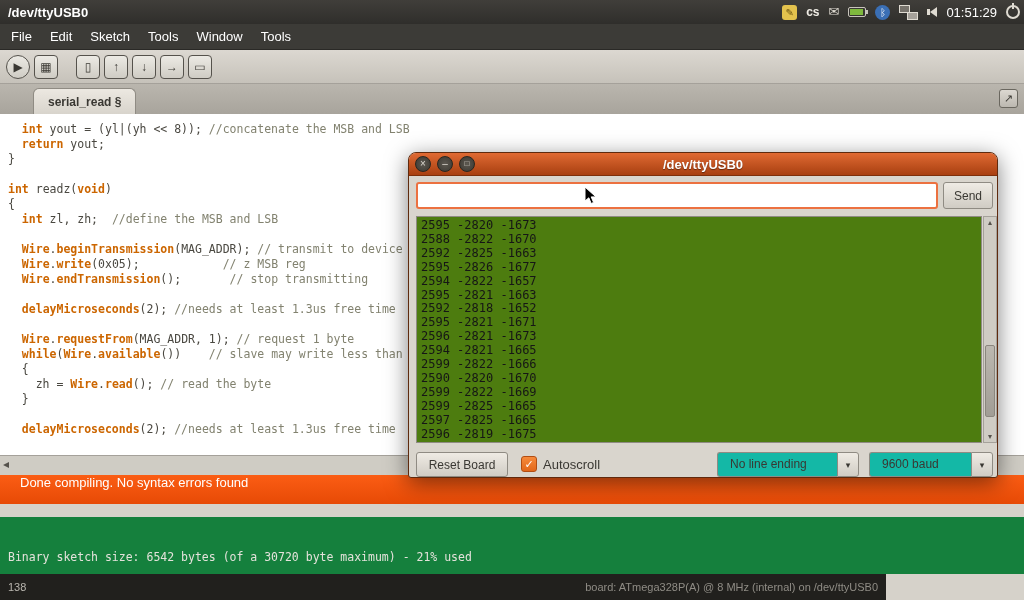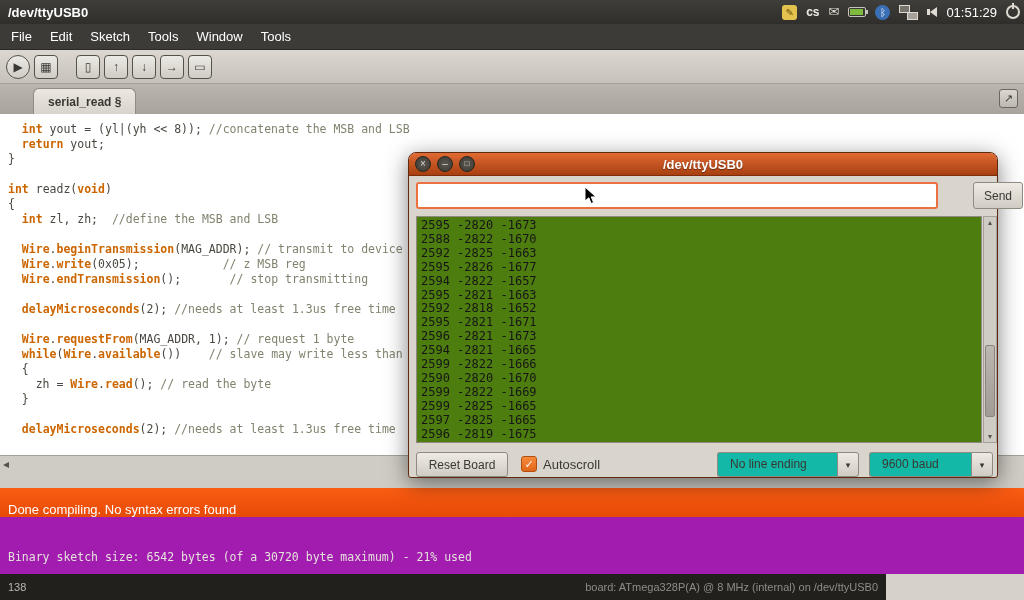--- a/index.html
+++ b/index.html
@@ -66,26 +66,26 @@
   .seg-k { color:#cc6600; font-weight:bold; }
   .seg-f { color:#cc6600; font-weight:bold; }
   .seg-c { color:#82826f; }
 
   
   .hscroll { position:absolute; left:0; top:455px; width:1024px; height:33px; background:#cfccc4;
     border-top:1px solid #a5a19a; }
   .hs-left { position:absolute; left:3px; top:1px; color:#55524c; font-size:12px; }
 
   
-  .statusbar { position:absolute; left:0; top:488px; width:1024px; height:29px;
+  .statusbar { position:absolute; left:0; top:475px; width:1024px; height:29px;
     background:linear-gradient(#fb5d14,#e74a06); color:#ffffff; font-size:13px;
-    display:flex; align-items:flex-end; padding-left:8px; }
-
-  
-  .console { position:absolute; left:0; top:517px; width:1024px; height:57px; background:#a21caf; }
+    display:flex; align-items:flex-start; padding-left:20px; }
+
+  
+  .console { position:absolute; left:0; top:517px; width:1024px; height:57px; background:#15803d; }
   .console pre { font-family:"DejaVu Sans Mono", monospace; font-size:11.5px; color:#e4e2db; padding:33px 0 0 8px; }
 
   
   .footer { position:absolute; left:0; top:574px; width:886px; height:26px; background:#21201d;
     display:flex; align-items:center; justify-content:space-between; padding:0 8px; }
   .footer .fl { color:#b8b5ae; font-size:11px; }
   .footer .fr { color:#8f8c85; font-size:11px; }
 
   
   .serial-window { position:absolute; left:408px; top:152px; width:590px; height:326px;
@@ -95,21 +95,21 @@
     border-radius:7px 7px 0 0; border-bottom:1px solid #7e2f0a; display:flex; align-items:center; }
   .sw-title-text { position:absolute; left:0; right:0; text-align:center; color:#ffffff; font-weight:bold;
     font-size:13px; text-shadow:0 1px 1px rgba(0,0,0,0.45); }
   .wb { width:16px; height:16px; border-radius:50%; background:radial-gradient(#5d5951,#3a3731);
     border:1px solid #29261f; color:#d9d5cd; font-size:10px; line-height:1; display:flex;
     align-items:center; justify-content:center; margin-left:6px; z-index:2; }
   .wb.max { font-size:8px; }
   .sw-body { position:relative; height:302px; }
   .sw-input { position:absolute; left:7px; top:6px; width:522px; height:27px; border:2px solid #ec7140;
     border-radius:3px; background:#ffffff; font-size:13px; padding:0 6px; outline:none; }
-  .sw-send { position:absolute; left:564px; top:6px; width:50px; height:27px; border:1px solid #8f8b83;
+  .sw-send { position:absolute; left:534px; top:6px; width:50px; height:27px; border:1px solid #8f8b83;
     border-radius:3px; background:linear-gradient(#efebe4,#d0ccc4); font-size:12px; color:#3a3833; }
   .sw-output { position:absolute; left:7px; top:40px; width:566px; height:227px; background:#4d7c0f;
     border:1px solid #8f8b83; font-family:"DejaVu Sans Mono", monospace; font-size:12px;
     line-height:13.9px; padding:2px 4px; color:#161616; overflow:hidden; white-space:pre; }
   .sw-scrollbar { position:absolute; left:574px; top:40px; width:14px; height:227px; background:#cfccc4;
     border:1px solid #a5a19a; }
   .sb-up, .sb-down { position:absolute; left:0; width:12px; text-align:center; font-size:8px; color:#55524c; }
   .sb-up { top:1px; } .sb-down { bottom:1px; }
   .sb-thumb { position:absolute; left:1px; width:10px; top:128px; height:72px;
     background:linear-gradient(#bcb8b0,#a19d95); border:1px solid #8a867e; border-radius:2px; }

